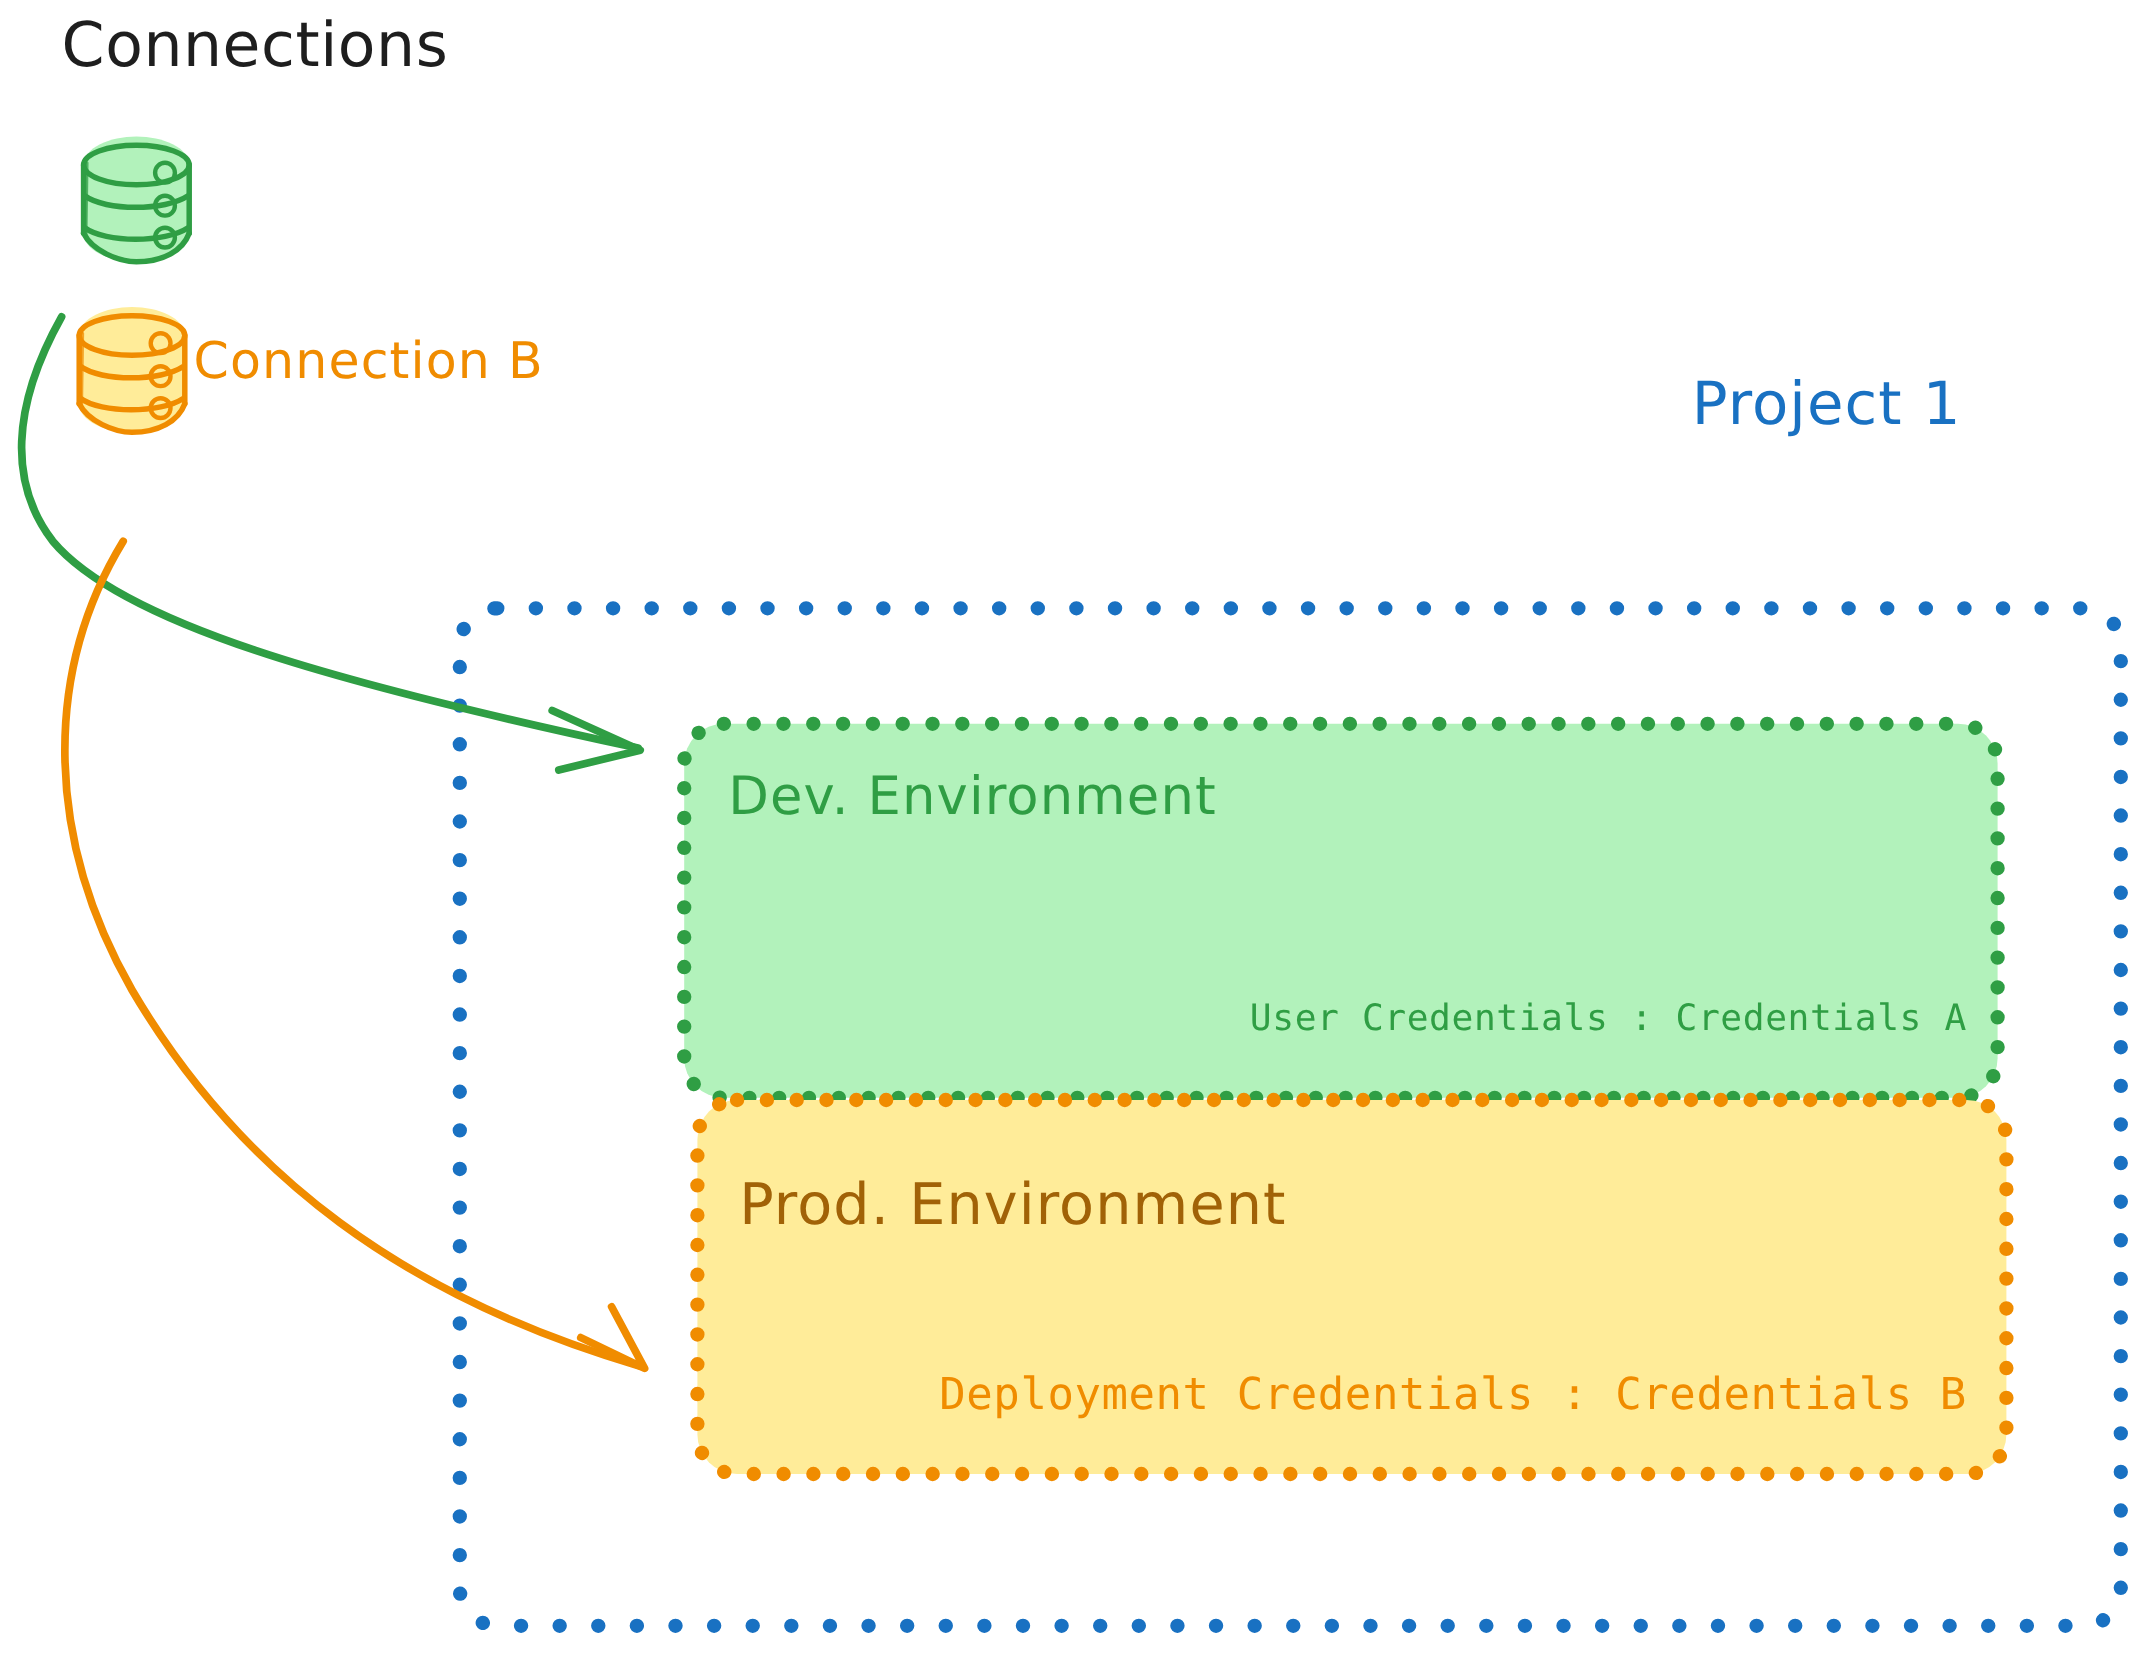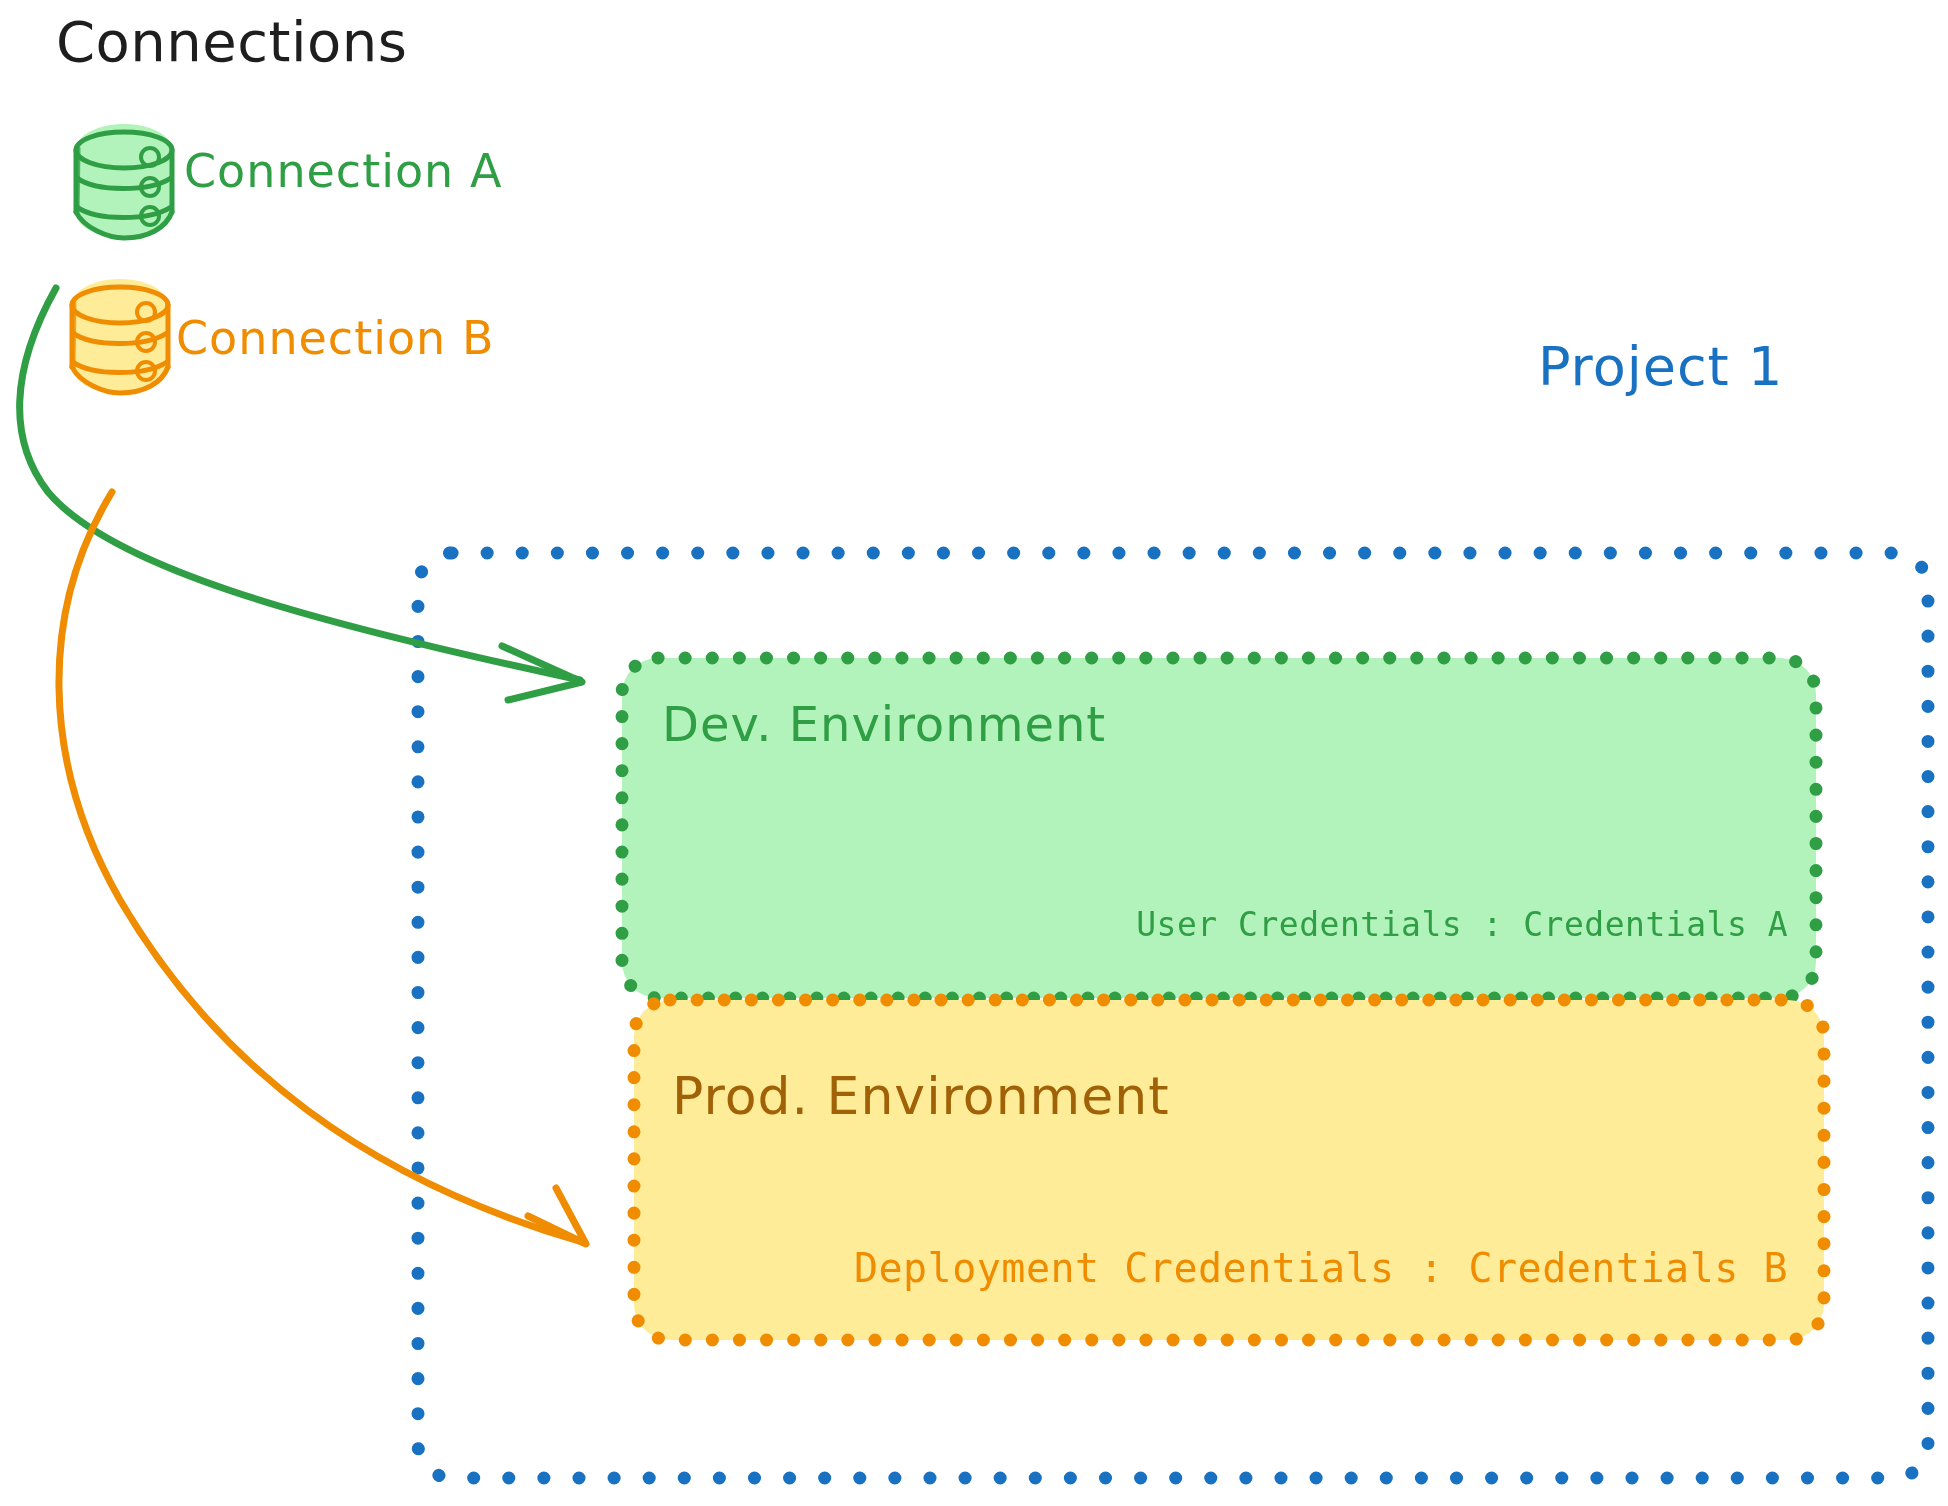--- a/index.html
+++ b/index.html
@@ -48,21 +48,20 @@
     font-size: 46px;
     color: #2f9e44;
     letter-spacing: 1px;
   }
   #conn-b-label {
     left: 176px;
     top: 305px;
     font-size: 46px;
     color: #f08c00;
     letter-spacing: 1px;
-    margin-top: 10px;
   }
   #project-title {
     left: 1538px;
     top: 340px;
     font-size: 54px;
     color: #1971c2;
     letter-spacing: 1px;
   }
   #dev-env-title {
     left: 662px;
@@ -166,21 +165,20 @@
       <path d="M 73 333 C 92 347, 146 347, 167 333" fill="none" stroke="#f08c00" stroke-width="5" stroke-linecap="round"></path>
       <path d="M 73 362 C 92 376, 146 376, 167 362" fill="none" stroke="#f08c00" stroke-width="5" stroke-linecap="round"></path>
       <ellipse cx="146" cy="312" rx="9" ry="9" fill="none" stroke="#f08c00" stroke-width="4"></ellipse>
       <ellipse cx="146" cy="342" rx="9" ry="9" fill="none" stroke="#f08c00" stroke-width="4"></ellipse>
       <ellipse cx="146" cy="371" rx="9" ry="9" fill="none" stroke="#f08c00" stroke-width="4"></ellipse>
     </g>
   </svg>
 
   <div class="txt" id="connections-title">Connections</div>
 
-  <div class="txt" id="conn-a-label">Connection A</div>
 
   <div class="txt" id="conn-b-label">Connection B</div>
 
   <div class="txt" id="project-title">Project 1</div>
 
   <div class="txt" id="dev-env-title">Dev. Environment</div>
 
   <div class="txt" id="dev-creds">User Credentials : Credentials A</div>
 
   <div class="txt" id="prod-env-title">Prod. Environment</div>

